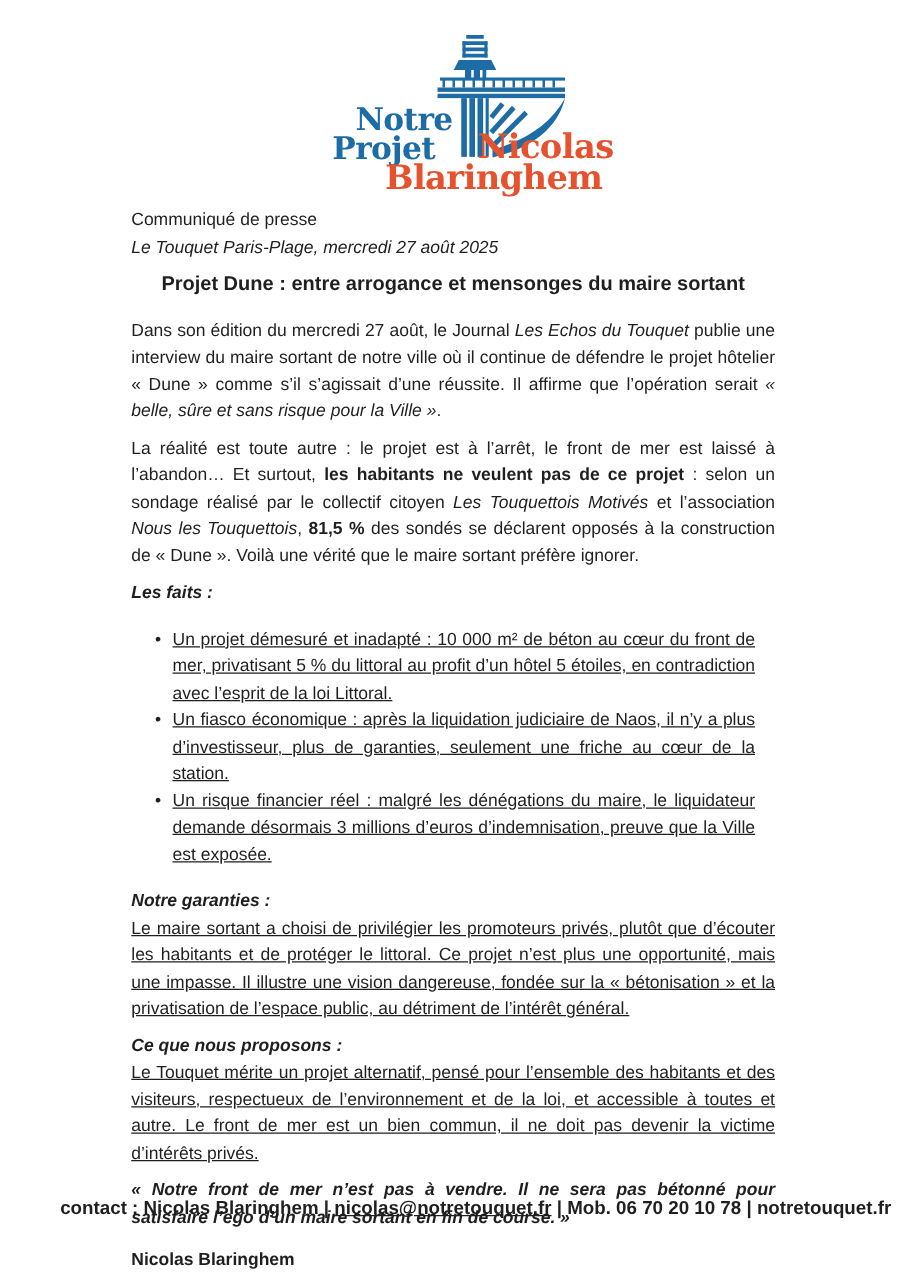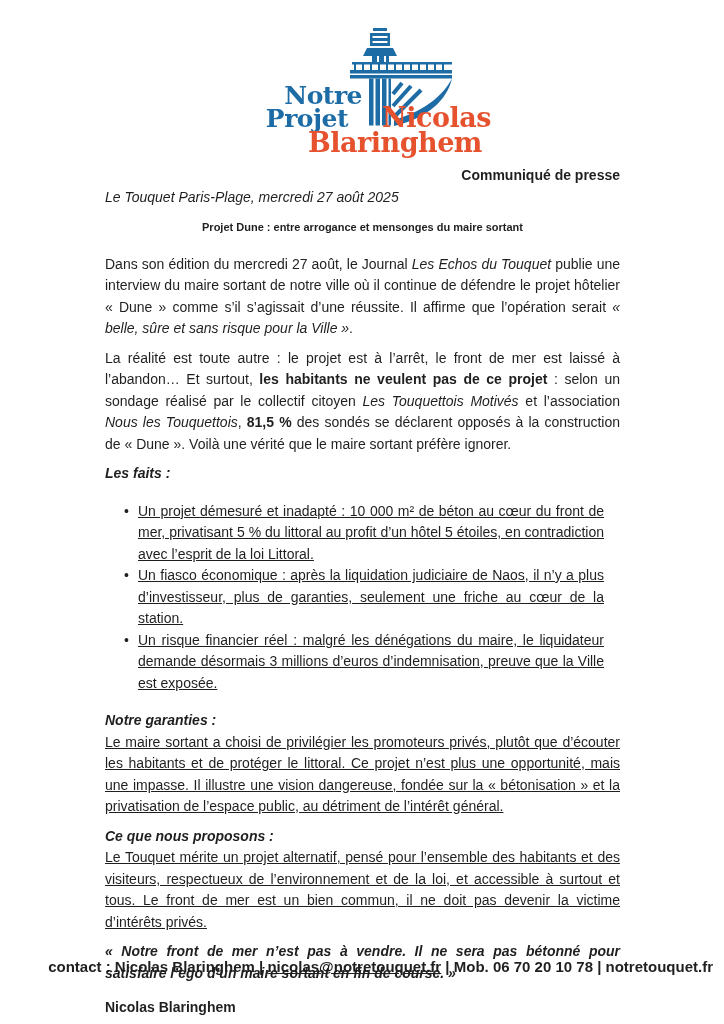--- a/index.html
+++ b/index.html
@@ -10,23 +10,23 @@
   
   .logo{position:absolute;top:28px;left:268px;width:260px;height:132px;}
   .logo svg{position:absolute;top:0;left:0;}
   .logo-word{position:absolute;font-family:"DejaVu Serif",serif;font-weight:bold;line-height:1;white-space:nowrap;letter-spacing:-0.5px;}
   .logo-notre{top:55px;right:166px;font-size:25px;color:var(--logo-blue,#1d6ca6);}
   .logo-touquet{top:78px;right:180px;font-size:25px;color:var(--logo-blue,#1d6ca6);}
   .logo-nicolas{top:76px;left:114px;font-size:27px;color:var(--logo-red,#e6512e);}
   .logo-blaringhem{top:101px;left:40px;font-size:27px;color:var(--logo-red,#e6512e);}
   
   .content{position:absolute;left:105px;width:515px;top:165px;font-size:14px;line-height:21.5px;}
-  .kicker{font-weight:bold;text-align:right;}
+  .kicker{font-weight:normal;}
   .dateline{font-style:italic;}
-  .title{font-size:11px;font-weight:bold;text-align:center;margin:9px 0 15px 0;}
+  .title{font-size:16px;font-weight:bold;text-align:center;margin:9px 0 15px 0;}
   p.par{margin:0 0 8px 0;text-align:justify;}
   .b{font-weight:bold;}
   .i{font-style:italic;}
   section{margin:0 0 8px 0;}
   .heading{font-weight:bold;font-style:italic;}
   section p.par{margin:0;text-decoration:underline;}
   ul.facts{list-style:none;margin:16px;padding:0;text-decoration:underline;}
   ul.facts li{position:relative;padding-left:17px;text-align:justify;}
   ul.facts li::before{content:"•";position:absolute;left:3px;top:0;}
   .quote{font-weight:bold;font-style:italic;text-align:justify;margin:0 0 8px 0;}
@@ -114,21 +114,21 @@
       </ul>
     </section>
 
     <section>
       <div class="heading">Notre garanties :</div>
       <p class="par">Le maire sortant a choisi de privilégier les promoteurs privés, plutôt que d’écouter les habitants et de protéger le littoral. Ce projet n’est plus une opportunité, mais une impasse. Il illustre une vision dangereuse, fondée sur la « bétonisation » et la privatisation de l’espace public, au détriment de l’intérêt général.</p>
     </section>
 
     <section>
       <div class="heading">Ce que nous proposons :</div>
-      <p class="par">Le Touquet mérite un projet alternatif, pensé pour l’ensemble des habitants et des visiteurs, respectueux de l’environnement et de la loi, et accessible à surtout et tous. Le front de mer est un bien commun, il ne doit pas devenir la victime d’intérêts privés.</p>
+      <p class="par">Le Touquet mérite un projet alternatif, pensé pour l’ensemble des habitants et des visiteurs, respectueux de l’environnement et de la loi, et accessible à toutes et autre. Le front de mer est un bien commun, il ne doit pas devenir la victime d’intérêts privés.</p>
     </section>
 
     <p class="quote">« Notre front de mer n’est pas à vendre. Il ne sera pas bétonné pour satisfaire l’ego d’un maire sortant en fin de course. »</p>
 
     <div class="signature">Nicolas Blaringhem</div>
   </div>
 
   <div class="footer">
     <span>contact : Nicolas Blaringhem | </span><a>nicolas@notretouquet.fr</a><span> | Mob. 06 70 20 10 78 | notretouquet.fr</span>
   </div>

